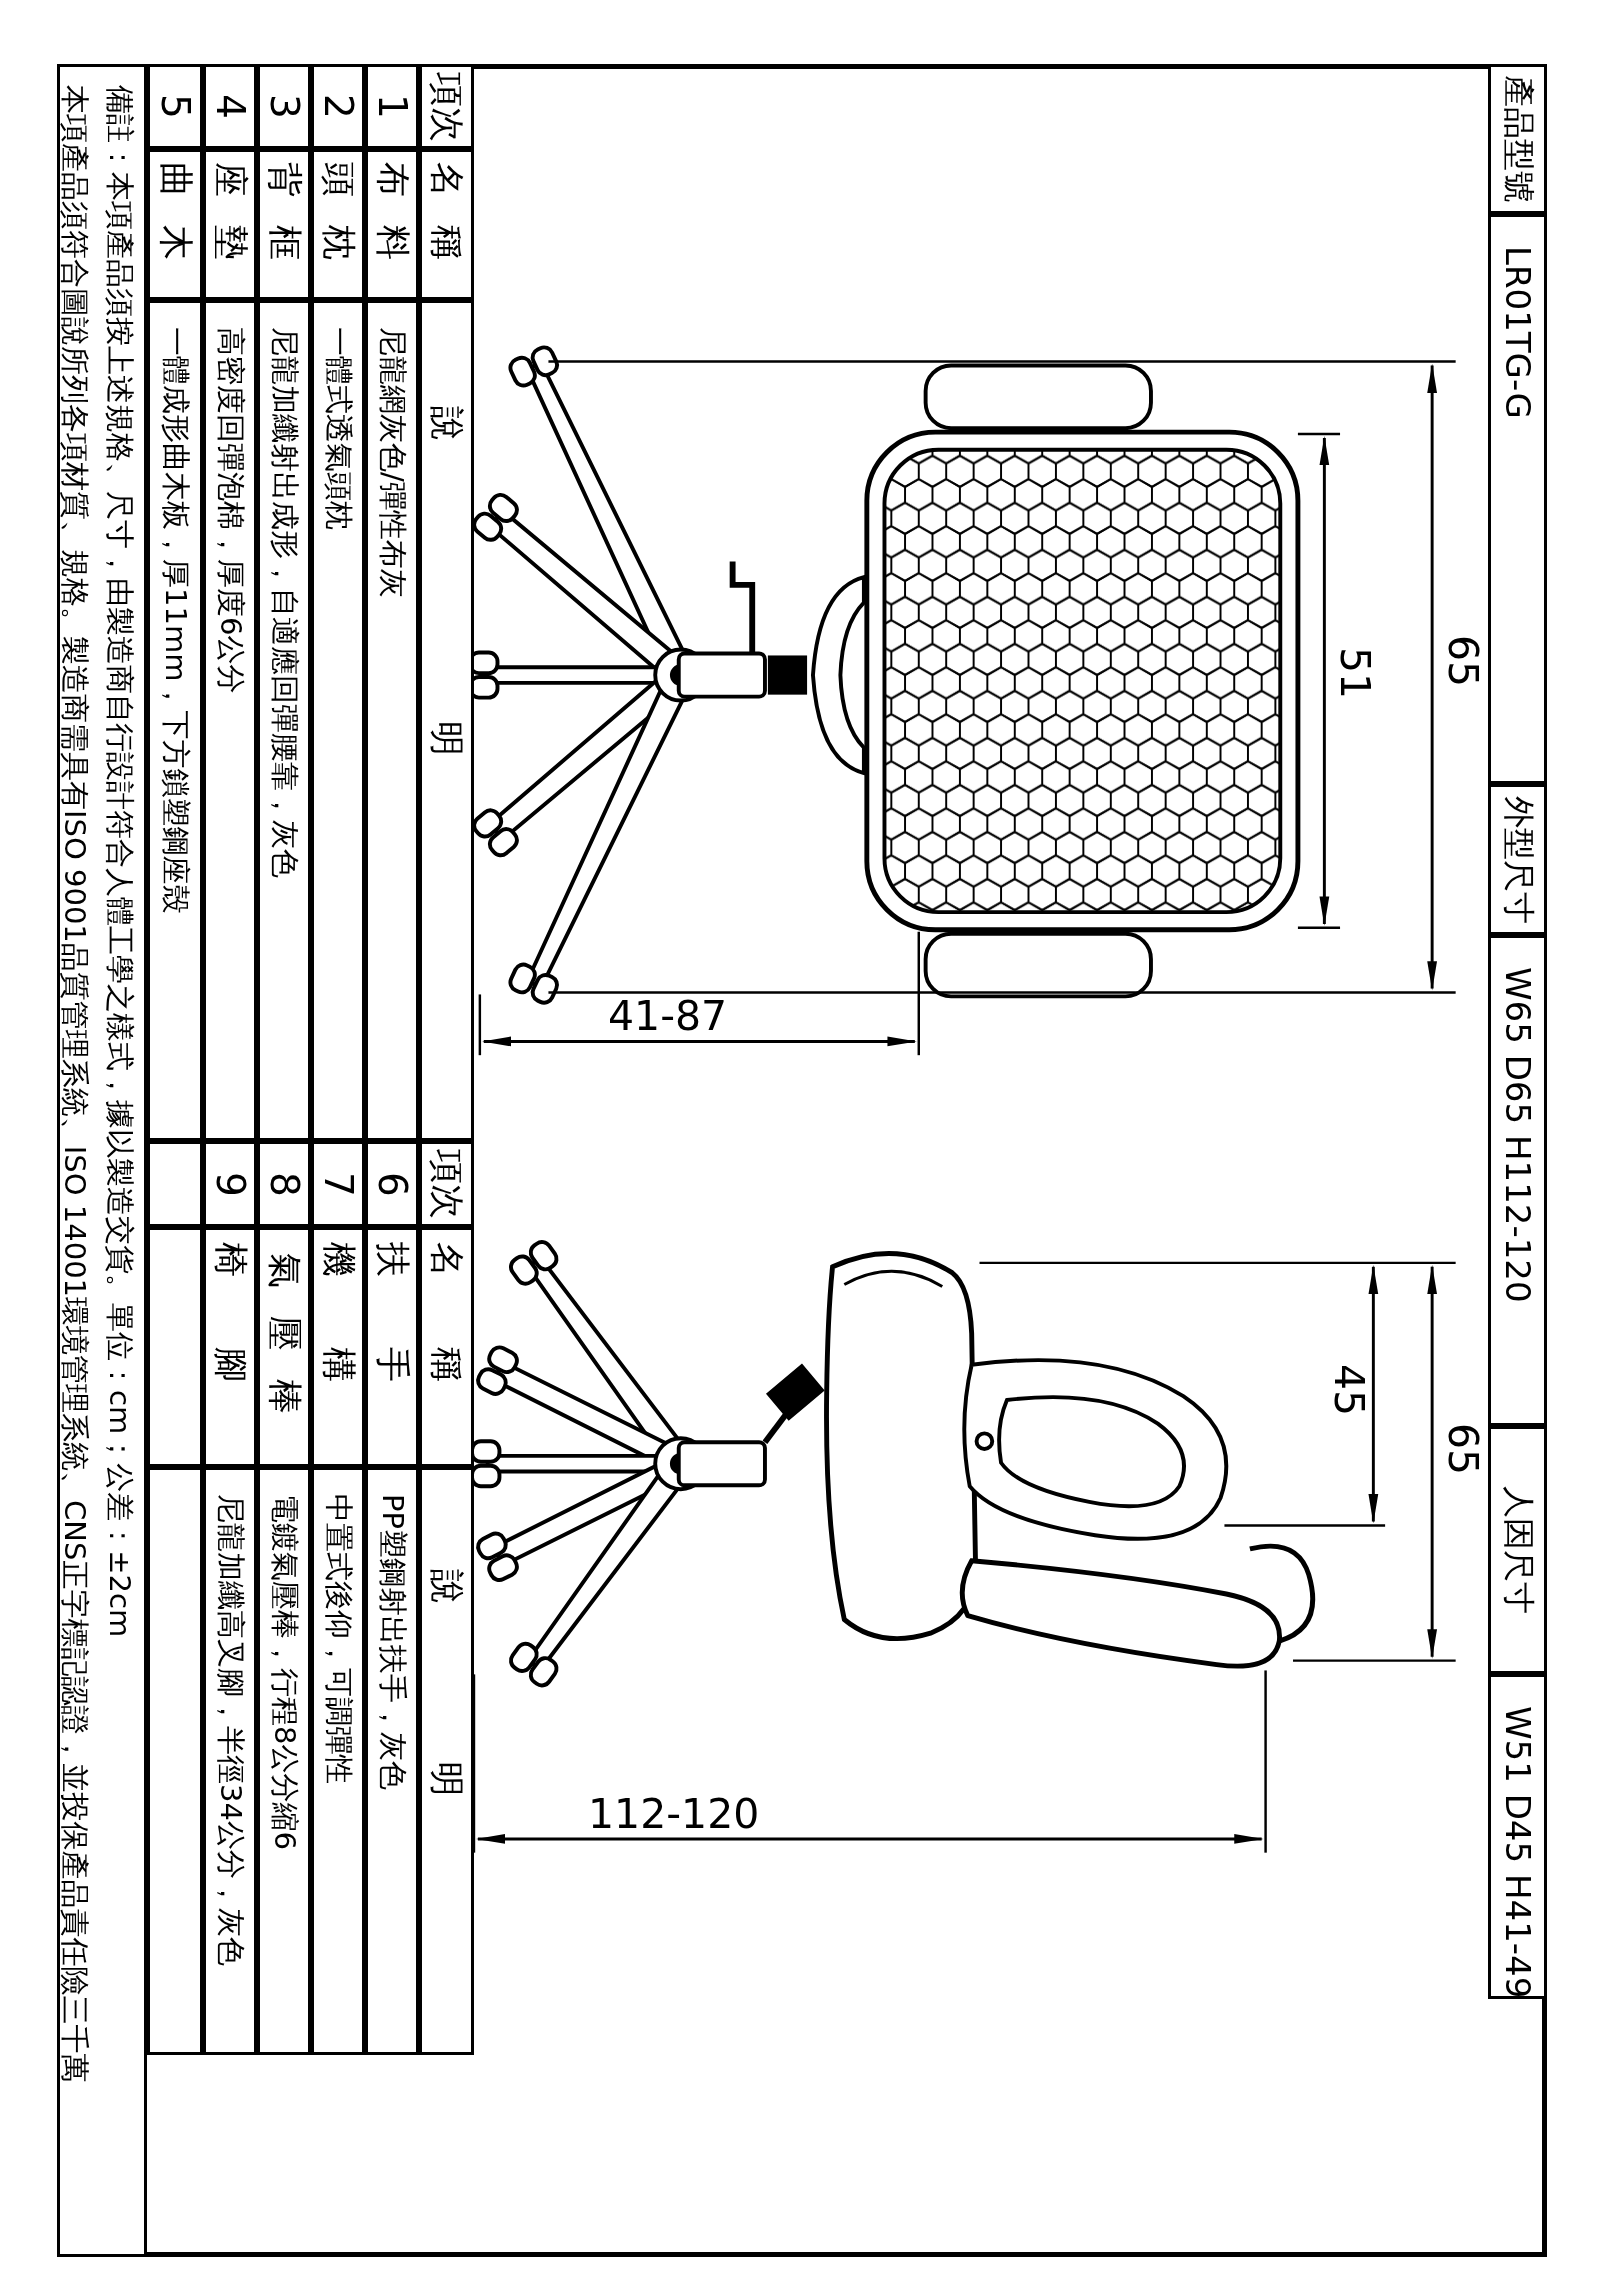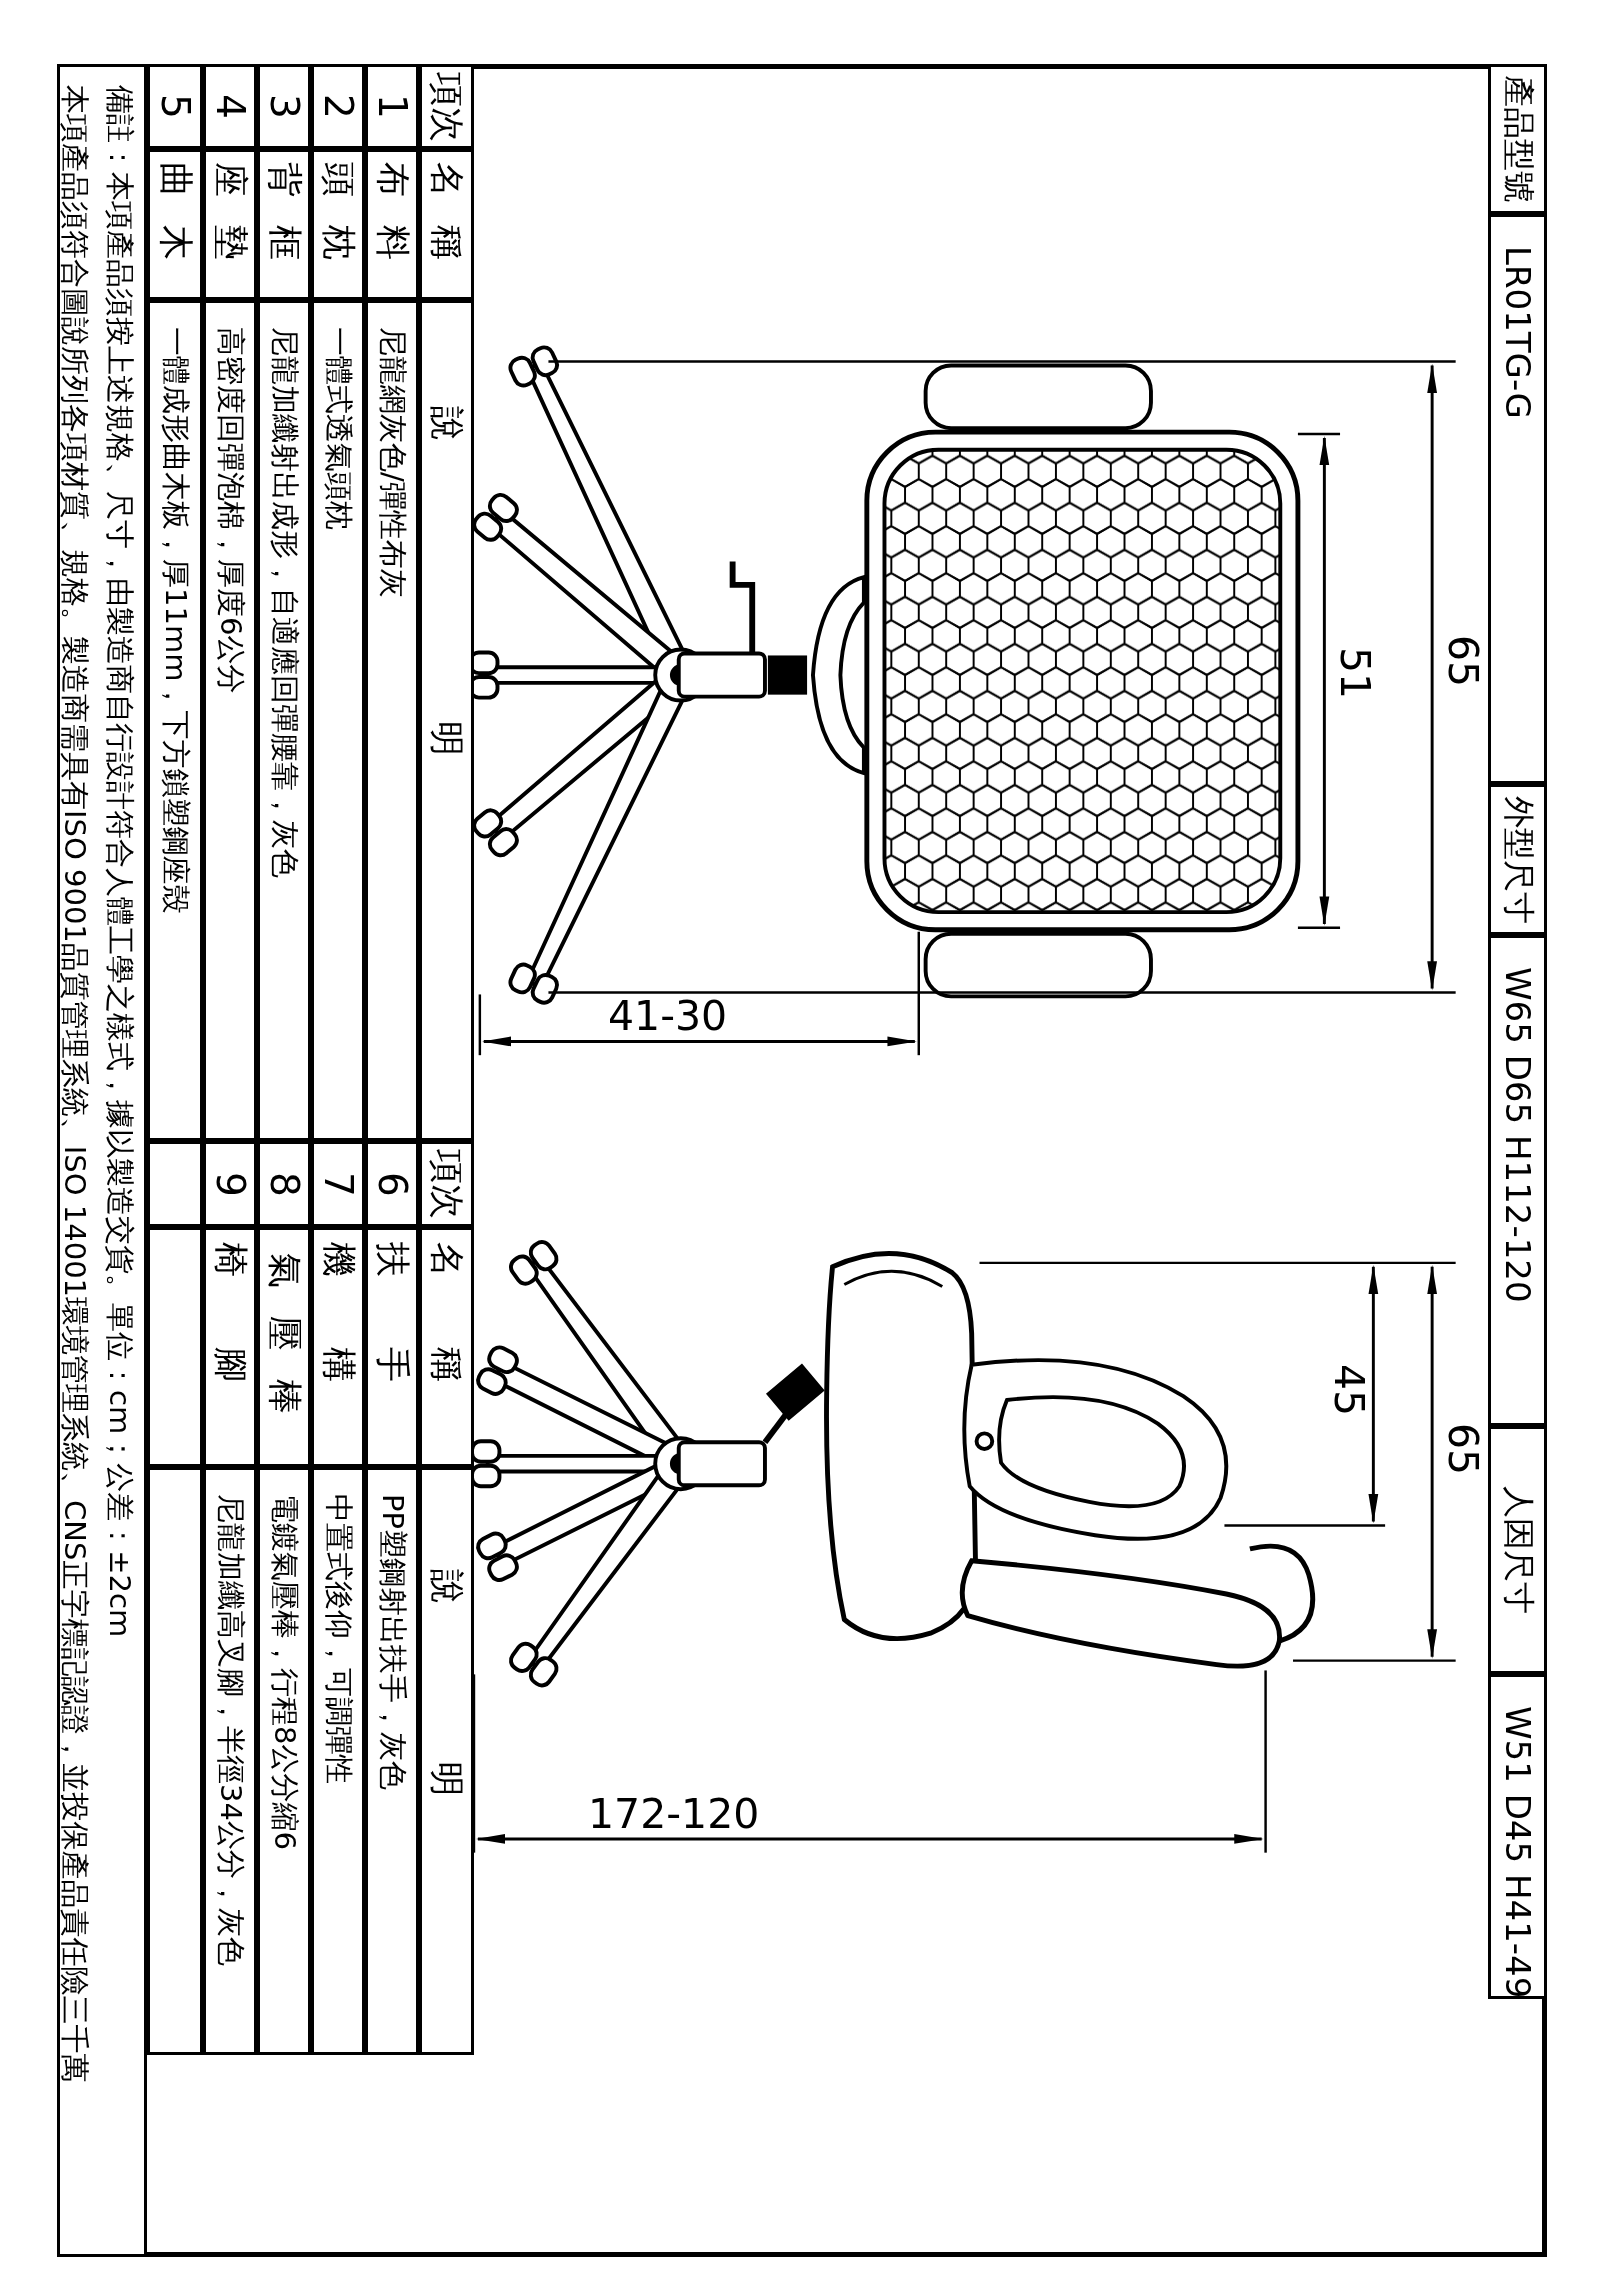--- a/index.html
+++ b/index.html
@@ -183,24 +183,24 @@
           <line x1="1402" y1="1292" x2="1402" y2="1552" marker-start="url(#arS)" marker-end="url(#arE)"></line>
           <line x1="1462" y1="1292" x2="1462" y2="1690" marker-start="url(#arS)" marker-end="url(#arE)"></line>
           <line x1="488" y1="1876" x2="1288" y2="1876" marker-start="url(#arS)" marker-end="url(#arE)"></line>
         </g>
       </g>
     </g>
   </svg>
 
   <div class="dim-label v" style="left:1439px;top:635px;">65</div>
   <div class="dim-label v" style="left:1331px;top:647px;">51</div>
-  <div class="dim-label" style="left:608px;top:992px;">41-30</div>
+  <div class="dim-label" style="left:608px;top:992px;">41-87</div>
   <div class="dim-label v" style="left:1325px;top:1364px;">45</div>
   <div class="dim-label v" style="left:1439px;top:1423px;">65</div>
-  <div class="dim-label" style="left:588px;top:1790px;">172-120</div>
+  <div class="dim-label" style="left:588px;top:1790px;">112-120</div>
 
   <div class="cell fs-title" style="left:1488px;top:64px;width:59px;height:150px;">
       <span class="v">產品型號</span>
     </div>
   <div class="cell fs-val topal pt30" style="left:1488px;top:214px;width:59px;height:570px;">
       <span class="v">LR01TG-G</span>
     </div>
   <div class="cell fs-title" style="left:1488px;top:784px;width:59px;height:151px;">
       <span class="v">外型尺寸</span>
     </div>

